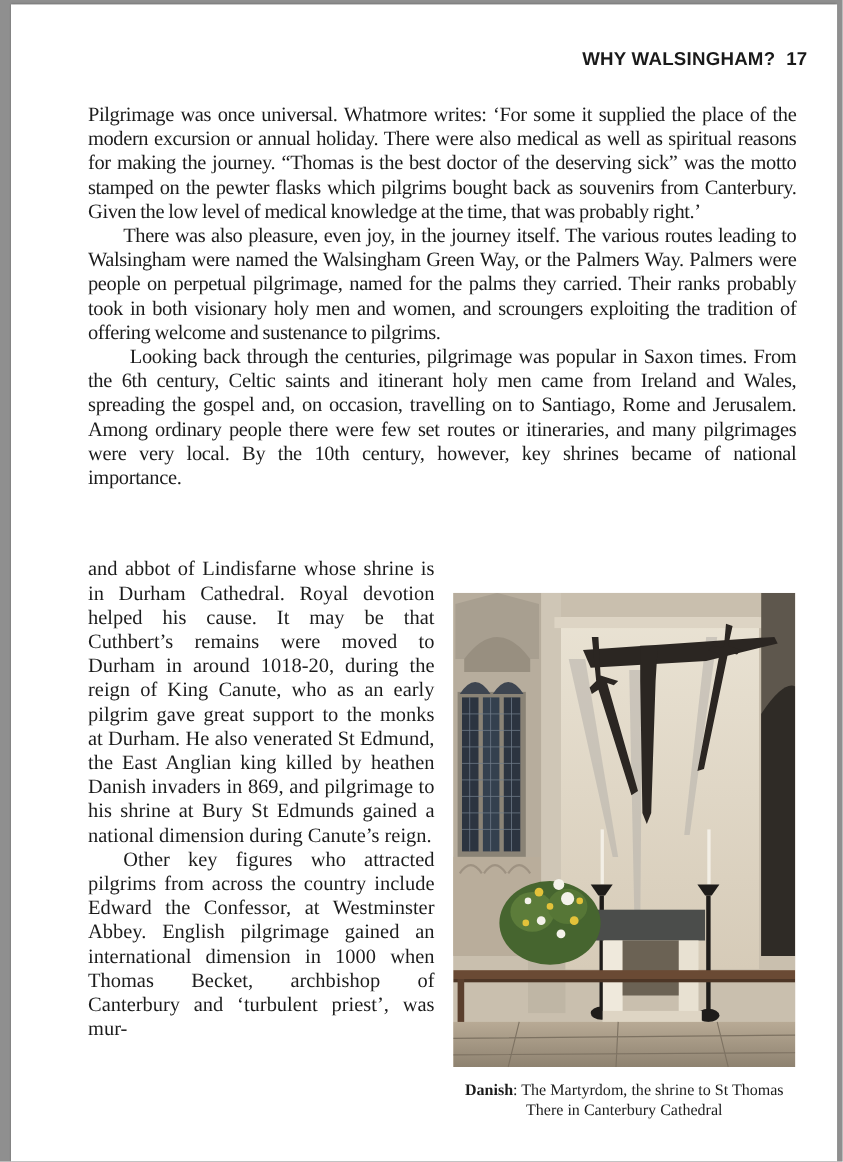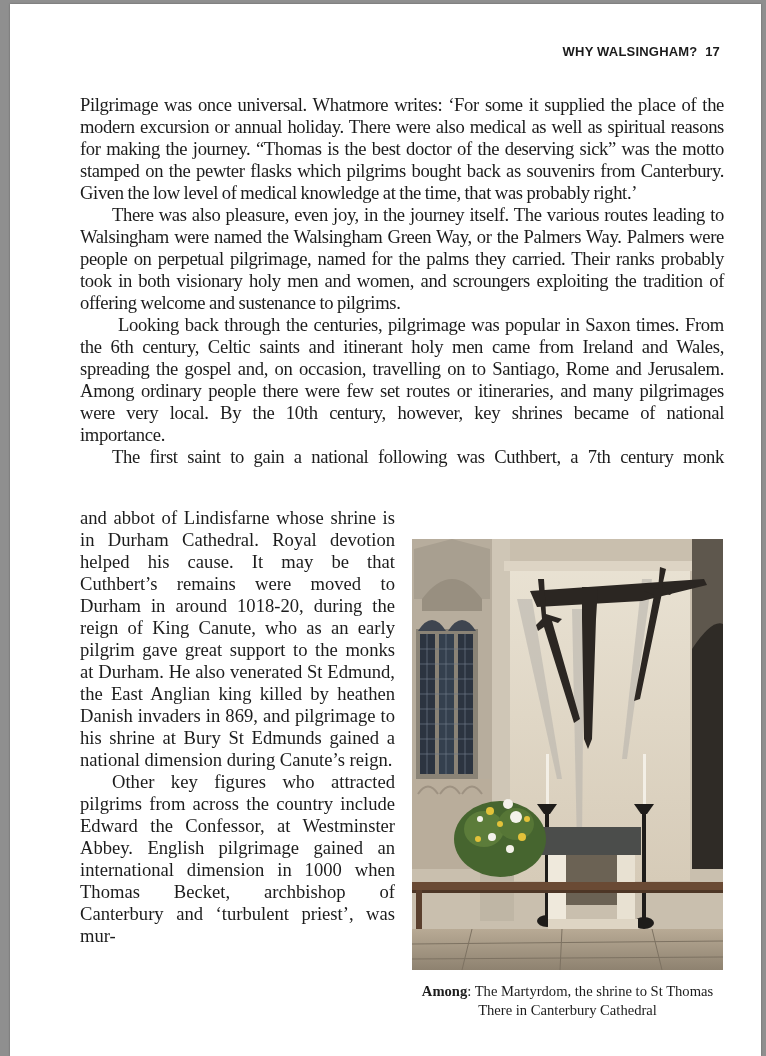--- a/index.html
+++ b/index.html
@@ -11,24 +11,24 @@
   }
   .page {
     position: absolute;
     left: 10px; top: 4px;
     width: 751px; height: 1052px;
     background: #ffffff;
     box-shadow: 0 0 2px rgba(0,0,0,0.3);
   }
   .running-head {
     position: absolute;
-    right: 41px; top: 40px;
+    right: 27px; top: 40px;
     font-family: "Liberation Sans", sans-serif;
     font-weight: bold;
-    font-size: 13px;
+    font-size: 17px;
     letter-spacing: 0.2px;
     color: #1a1a1a;
     text-align: center;
   }
   .section-title {
     position: absolute;
     left: 70px; top: 66px;
     font-family: "Liberation Sans", sans-serif;
     font-weight: bold;
     font-size: 17.5px;
@@ -85,21 +85,20 @@
 
   <div class="running-head">
     <span>WHY WALSINGHAM?</span>&nbsp;&nbsp;<span>17</span>
   </div>
 
 
   <div class="full-col body-text">
     <p class="cond">Pilgrimage was once universal. Whatmore writes: ‘For some it supplied the place of the modern excursion or annual holiday. There were also medical as well as spiritual reasons for making the journey. “Thomas is the best doctor of the deserving sick” was the motto stamped on the pewter flasks which pilgrims bought back as souvenirs from Canterbury. Given the low level of medical knowledge at the time, that was probably right.’</p>
     <p class="indent cond">There was also pleasure, even joy, in the journey itself. The various routes leading to Walsingham were named the Walsingham Green Way, or the Palmers Way. Palmers were people on perpetual pilgrimage, named for the palms they carried. Their ranks probably took in both visionary holy men and women, and scroungers exploiting the tradition of offering welcome and sustenance to pilgrims.</p>
     <p class="indent-wide" style="letter-spacing:-0.3px;">Looking back through the centuries, pilgrimage was popular in Saxon times. From the 6th century, Celtic saints and itinerant holy men came from Ireland and Wales, spreading the gospel and, on occasion, travelling on to Santiago, Rome and Jerusalem. Among ordinary people there were few set routes or itineraries, and many pilgrimages were very local. By the 10th century, however, key shrines became of national importance.</p>
-    <p class="indent cond" style="text-align-last: justify;">The first saint to gain a national following was Cuthbert, a 7th century monk</p>
   </div>
 
   <div class="narrow-col body-text">
     <p style="hyphens:manual;">and abbot of Lindisfarne whose shrine is in Durham Cathedral. Royal devotion helped his cause. It may be that Cuthbert’s remains were moved to Durham in around 1018-20, during the reign of King Canute, who as an early pilgrim gave great support to the monks at Durham. He also venerated St Edmund, the East Anglian king killed by heathen Danish invaders in 869, and pilgrimage to his shrine at Bury St Edmunds gained a national dimension during Canute’s reign.</p>
     <p class="indent">Other key figures who attracted pilgrims from across the country include Edward the Confessor, at Westminster Abbey. English pilgrimage gained an international dimension in 1000 when Thomas Becket, archbishop of Canterbury and ‘turbulent priest’, was mur-</p>
   </div>
 
   <div class="photo">
     <svg width="311" height="431" viewBox="0 0 311 431">
       <defs>
@@ -208,16 +207,16 @@
       <rect x="0" y="343" width="311" height="8" fill="#6a4a34"></rect>
       <rect x="0" y="351" width="311" height="3" fill="#4d3626"></rect>
       <rect x="4" y="351" width="6" height="80" fill="#5a3f2d"></rect>
 
       <rect x="0" y="390" width="311" height="41" fill="url(#floor)"></rect>
       <path d="M0 405 L311 402 M0 420 L311 418 M60 390 L50 431 M150 390 L148 431 M240 390 L250 431" stroke="#7d7262" stroke-width="1"></path>
     </svg>
   </div>
 
   <div class="caption">
-    <b>Among</b><span>: The Martyrdom, the shrine to St Thomas There in Canterbury Cathedral</span>
+    <b>Danish</b><span>: The Martyrdom, the shrine to St Thomas There in Canterbury Cathedral</span>
   </div>
 
 </div>
 
 </body></html>

